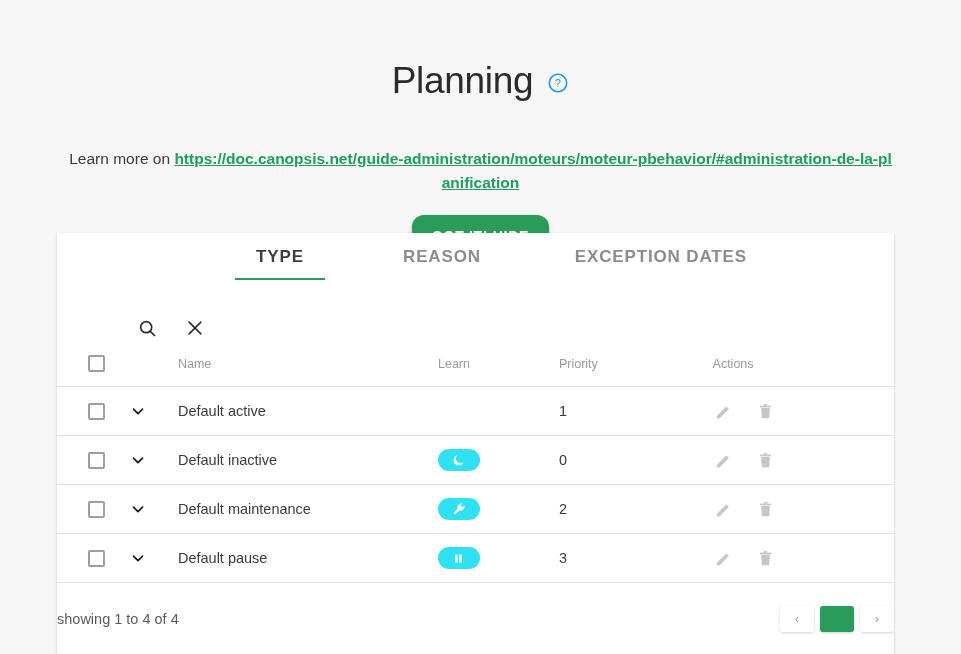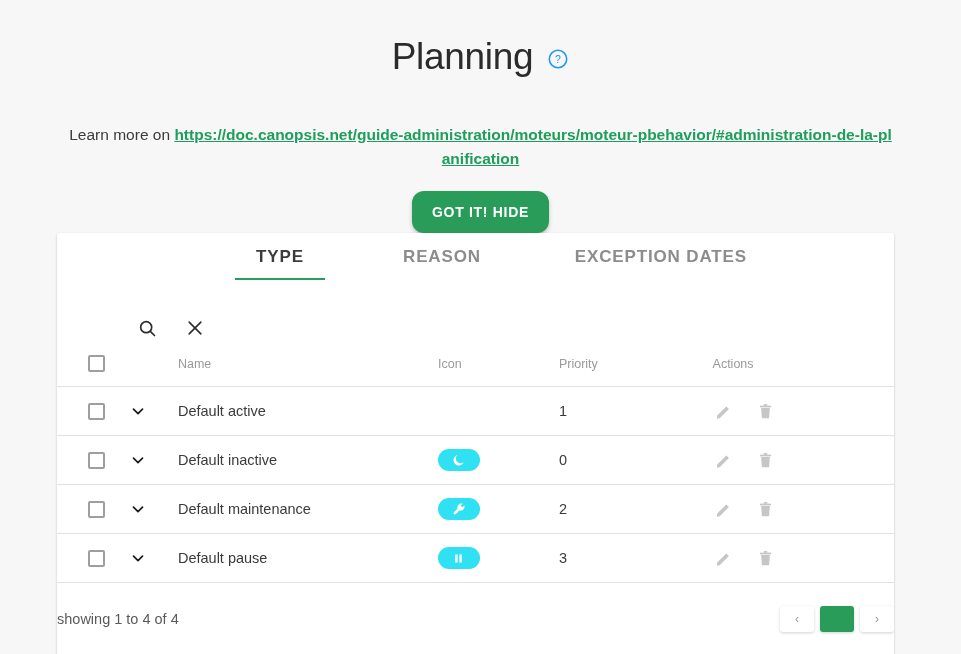--- a/index.html
+++ b/index.html
@@ -21,20 +21,21 @@
   .intro {
     padding-top: 30px;
     text-align: center;
   }
   .title-row {
     display: flex;
     align-items: center;
     justify-content: center;
     gap: 14px;
     height: 52px;
+    margin-top: 24px;
   }
   .page-title {
     font-size: 37px;
     font-weight: 400;
     color: #2b2b2b;
     letter-spacing: -0.3px;
     line-height: 1;
   }
   .help-icon {
     display: inline-flex;
@@ -318,21 +319,21 @@
   </div>
 
   <table class="data">
     <thead>
       <tr>
         <th class="col-check">
           <span class="chk"></span>
         </th>
         <th class="col-expand"></th>
         <th class="col-name">Name</th>
-        <th class="col-icon">Icon</th>
+        <th class="col-icon">Learn</th>
         <th class="col-prio">Priority</th>
         <th class="col-actions">Actions</th>
       </tr>
     </thead>
     <tbody>
 
       <tr>
         <td class="col-check">
           <span class="chk"></span>
         </td>

